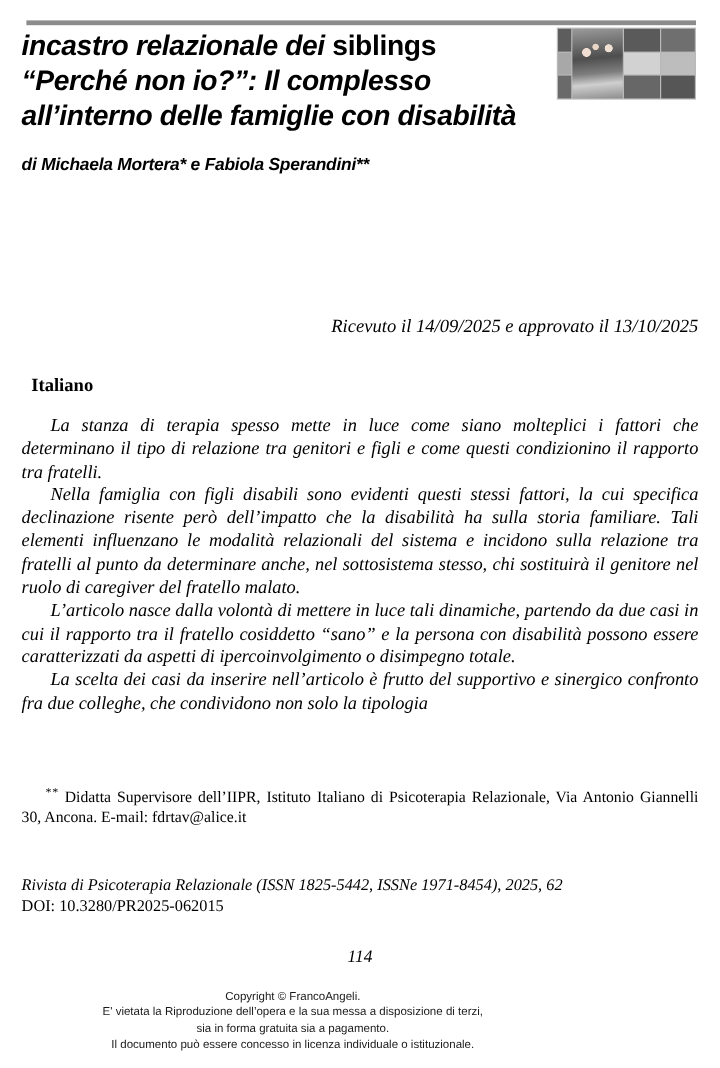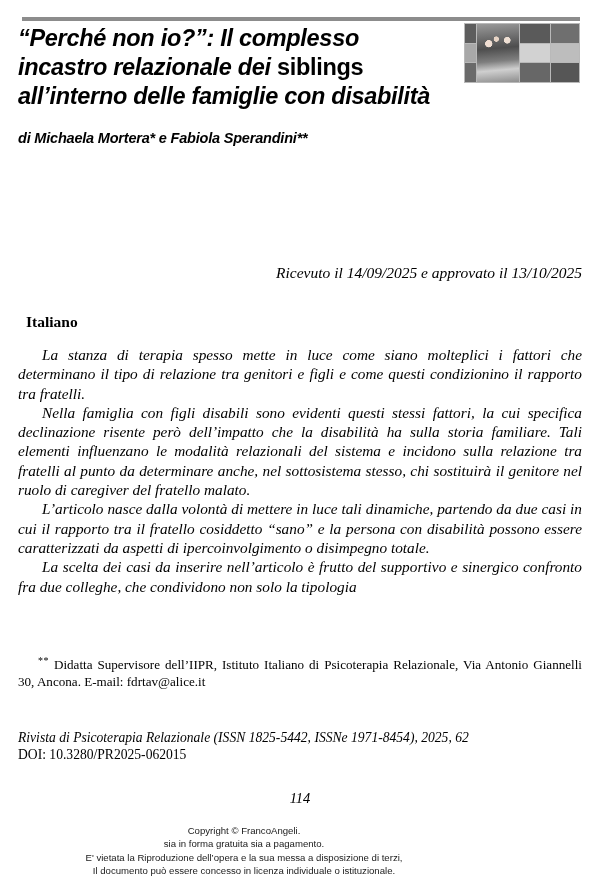--- a/index.html
+++ b/index.html
@@ -205,22 +205,22 @@
     <div class="cell c-main"></div>
     <div class="cell c-d"></div>
     <div class="cell c-e"></div>
     <div class="cell c-f"></div>
     <div class="cell c-g"></div>
     <div class="cell c-h"></div>
     <div class="cell c-i"></div>
   </div>
 
   <div class="title-block">
+    <div class="title-line"><span>incastro relazionale dei </span><span class="upright">siblings</span></div>
     <div class="title-line">“Perché non io?”: Il complesso</div>
-    <div class="title-line"><span>incastro relazionale dei </span><span class="upright">siblings</span></div>
     <div class="title-line">all’interno delle famiglie con disabilità</div>
     <div class="byline">di Michaela Mortera* e Fabiola Sperandini**</div>
   </div>
 
   <div class="received">Ricevuto il 14/09/2025 e approvato il 13/10/2025</div>
 
   <div class="sommario-head">Italiano</div>
 
   <div class="abstract">
     <p>La stanza di terapia spesso mette in luce come siano molteplici i fattori che determinano il tipo di relazione tra genitori e figli e come questi condizionino il rapporto tra fratelli.</p>
@@ -235,18 +235,18 @@
 
   <div class="journal-info">
     <div class="journal-line">Rivista di Psicoterapia Relazionale (ISSN 1825-5442, ISSNe 1971-8454), 2025, 62</div>
     <div class="doi-line">DOI: 10.3280/PR2025-062015</div>
   </div>
 
   <div class="page-number">114</div>
 
   <div class="copyright">
     <div>Copyright © FrancoAngeli.</div>
+    <div>E' vietata la Riproduzione dell’opera e la sua messa a disposizione di terzi,</div>
     <div>sia in forma gratuita sia a pagamento.</div>
-    <div>E' vietata la Riproduzione dell’opera e la sua messa a disposizione di terzi,</div>
     <div>Il documento può essere concesso in licenza individuale o istituzionale.</div>
   </div>
 
 </div>
 
 </body></html>

